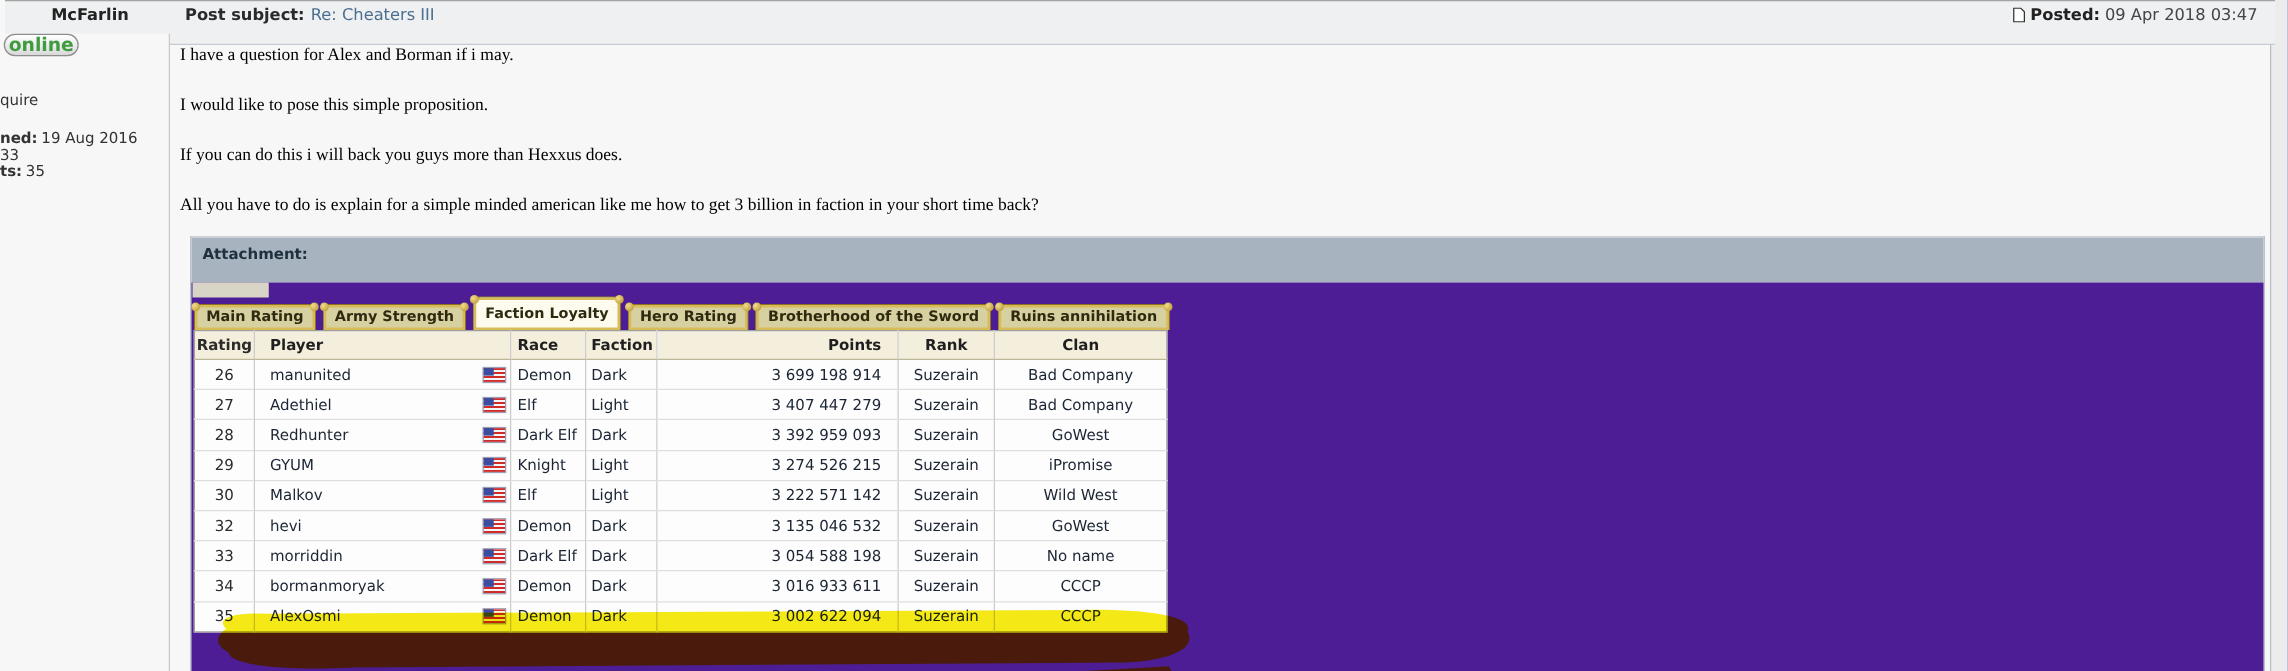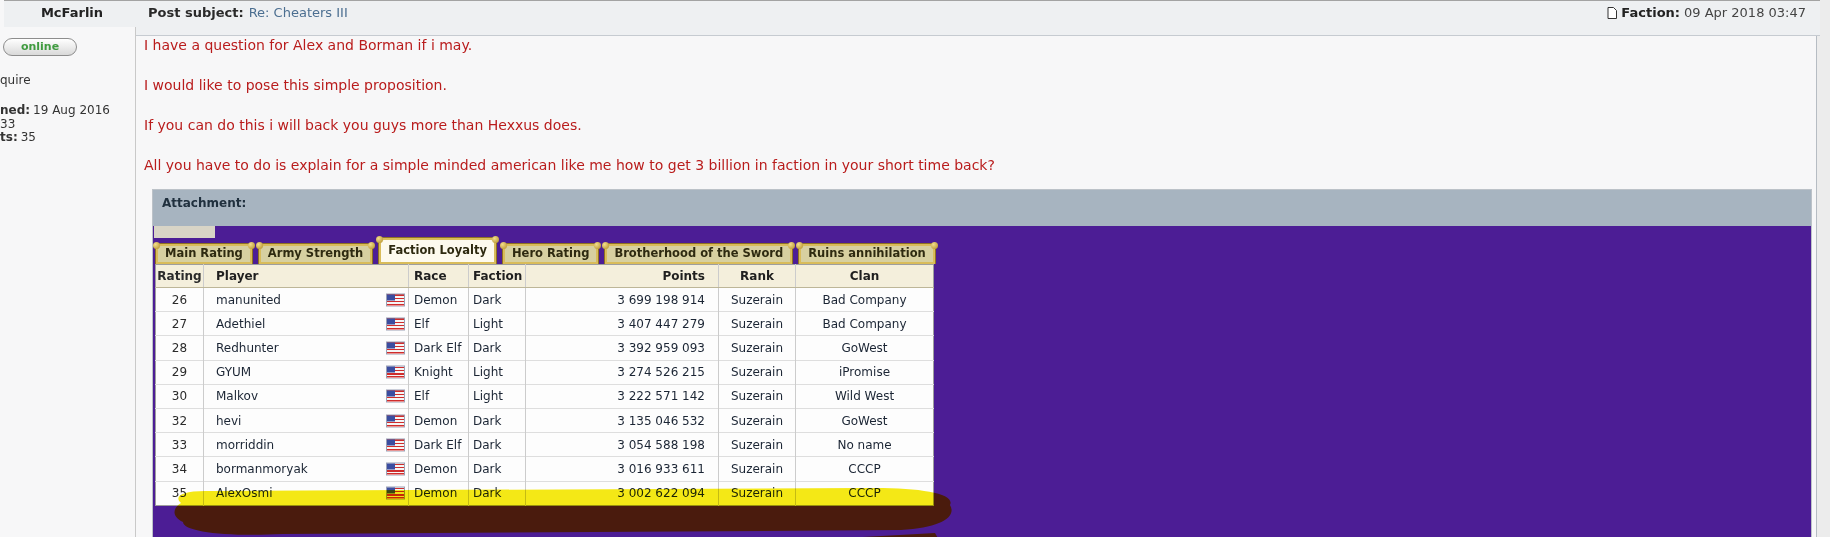--- a/index.html
+++ b/index.html
@@ -22,34 +22,34 @@
   .hdr .subject{ position:absolute; left:144px; top:0; line-height:24px; font-size:13px; }
   .hdr .subject b{ color:#2a2a2a; }
   .hdr .subject a{ color:var(--link); text-decoration:none; margin-left:5px; }
   .hdr .posted{ position:absolute; right:14px; top:0; line-height:24px; font-size:13px; color:#444; }
   .hdr .posted b{ color:#222; margin:0 4px 0 4px; }
   .hdr .posted svg{ vertical-align:-2px; }
 
   
   .sidebar{ position:absolute; left:0; top:27px; width:136px; bottom:0;
     border-right:1px solid #c9c9c9; background:var(--post-bg); font-size:12px; color:#333; }
-  .online-pill{ position:absolute; left:3px; top:11px; width:74px; height:18px;
+  .online-pill{ position:absolute; left:3px; top:0; width:60px; height:18px;
     border:1px solid #8d8d8d; border-radius:9px; text-align:center; line-height:16px;
-    font-size:11px; font-weight:bold; color:var(--online);
+    font-size:15px; font-weight:bold; color:var(--online);
     background:linear-gradient(#ffffff,#d9d9d9); }
   .sb-line{ position:absolute; left:0; white-space:nowrap; }
   .sb-rank{ top:46px; }
   .sb-joined{ top:76px; }
   .sb-num{ top:90px; }
   .sb-posts{ top:103px; }
   .sb-line b{ margin-right:3px; }
 
   
   .body-text{ position:absolute; left:144px; top:36px; right:20px; }
-  .body-text p{ margin:0 0 21.5px; font-size:14px; line-height:18.5px; color:#b91c1c; }
+  .body-text p{ margin:0 0 21.5px; font-size:14px; line-height:18.5px; color:#000000;font-family:Liberation Serif, serif; }
 
   
   .attach{ position:absolute; left:152px; top:189px; width:1660px; height:348px;
     border:1px solid #bcc2c8; border-bottom:none; overflow:hidden; }
   .attach-hdr{ height:36px; background:var(--attach-bar); line-height:26px;
     padding-left:9px; font-size:12px; font-weight:bold; color:#20303e; }
   .attach-body{ position:relative; height:322px; background:#4c1d95; }
 
   .tan-strip{ position:absolute; left:1px; top:0; width:61px; height:12px; background:#d8d4c6; }
 
@@ -98,21 +98,21 @@
 <div class="post-area">
 
   <div class="hdr">
     <div class="author">McFarlin</div>
     <div class="subject">
       <b>Post subject:</b><a href="#">Re: Cheaters III</a>
     </div>
     <div class="posted">
       <svg width="10" height="12" viewBox="0 0 10 12">
           <path d="M1 .5 H6.5 L9.5 3.5 V11.5 H1 Z" fill="#ffffff" stroke="#333" stroke-width="1"></path>
-        </svg><b>Faction:</b><span>09 Apr 2018 03:47</span>
+        </svg><b>Posted:</b><span>09 Apr 2018 03:47</span>
     </div>
   </div>
 
   <div class="sidebar">
     <div class="online-pill">online</div>
     <div class="sb-line sb-rank">quire</div>
     <div class="sb-line sb-joined">
       <b>ned:</b><span>19 Aug 2016</span>
     </div>
     <div class="sb-line sb-num">33</div>

